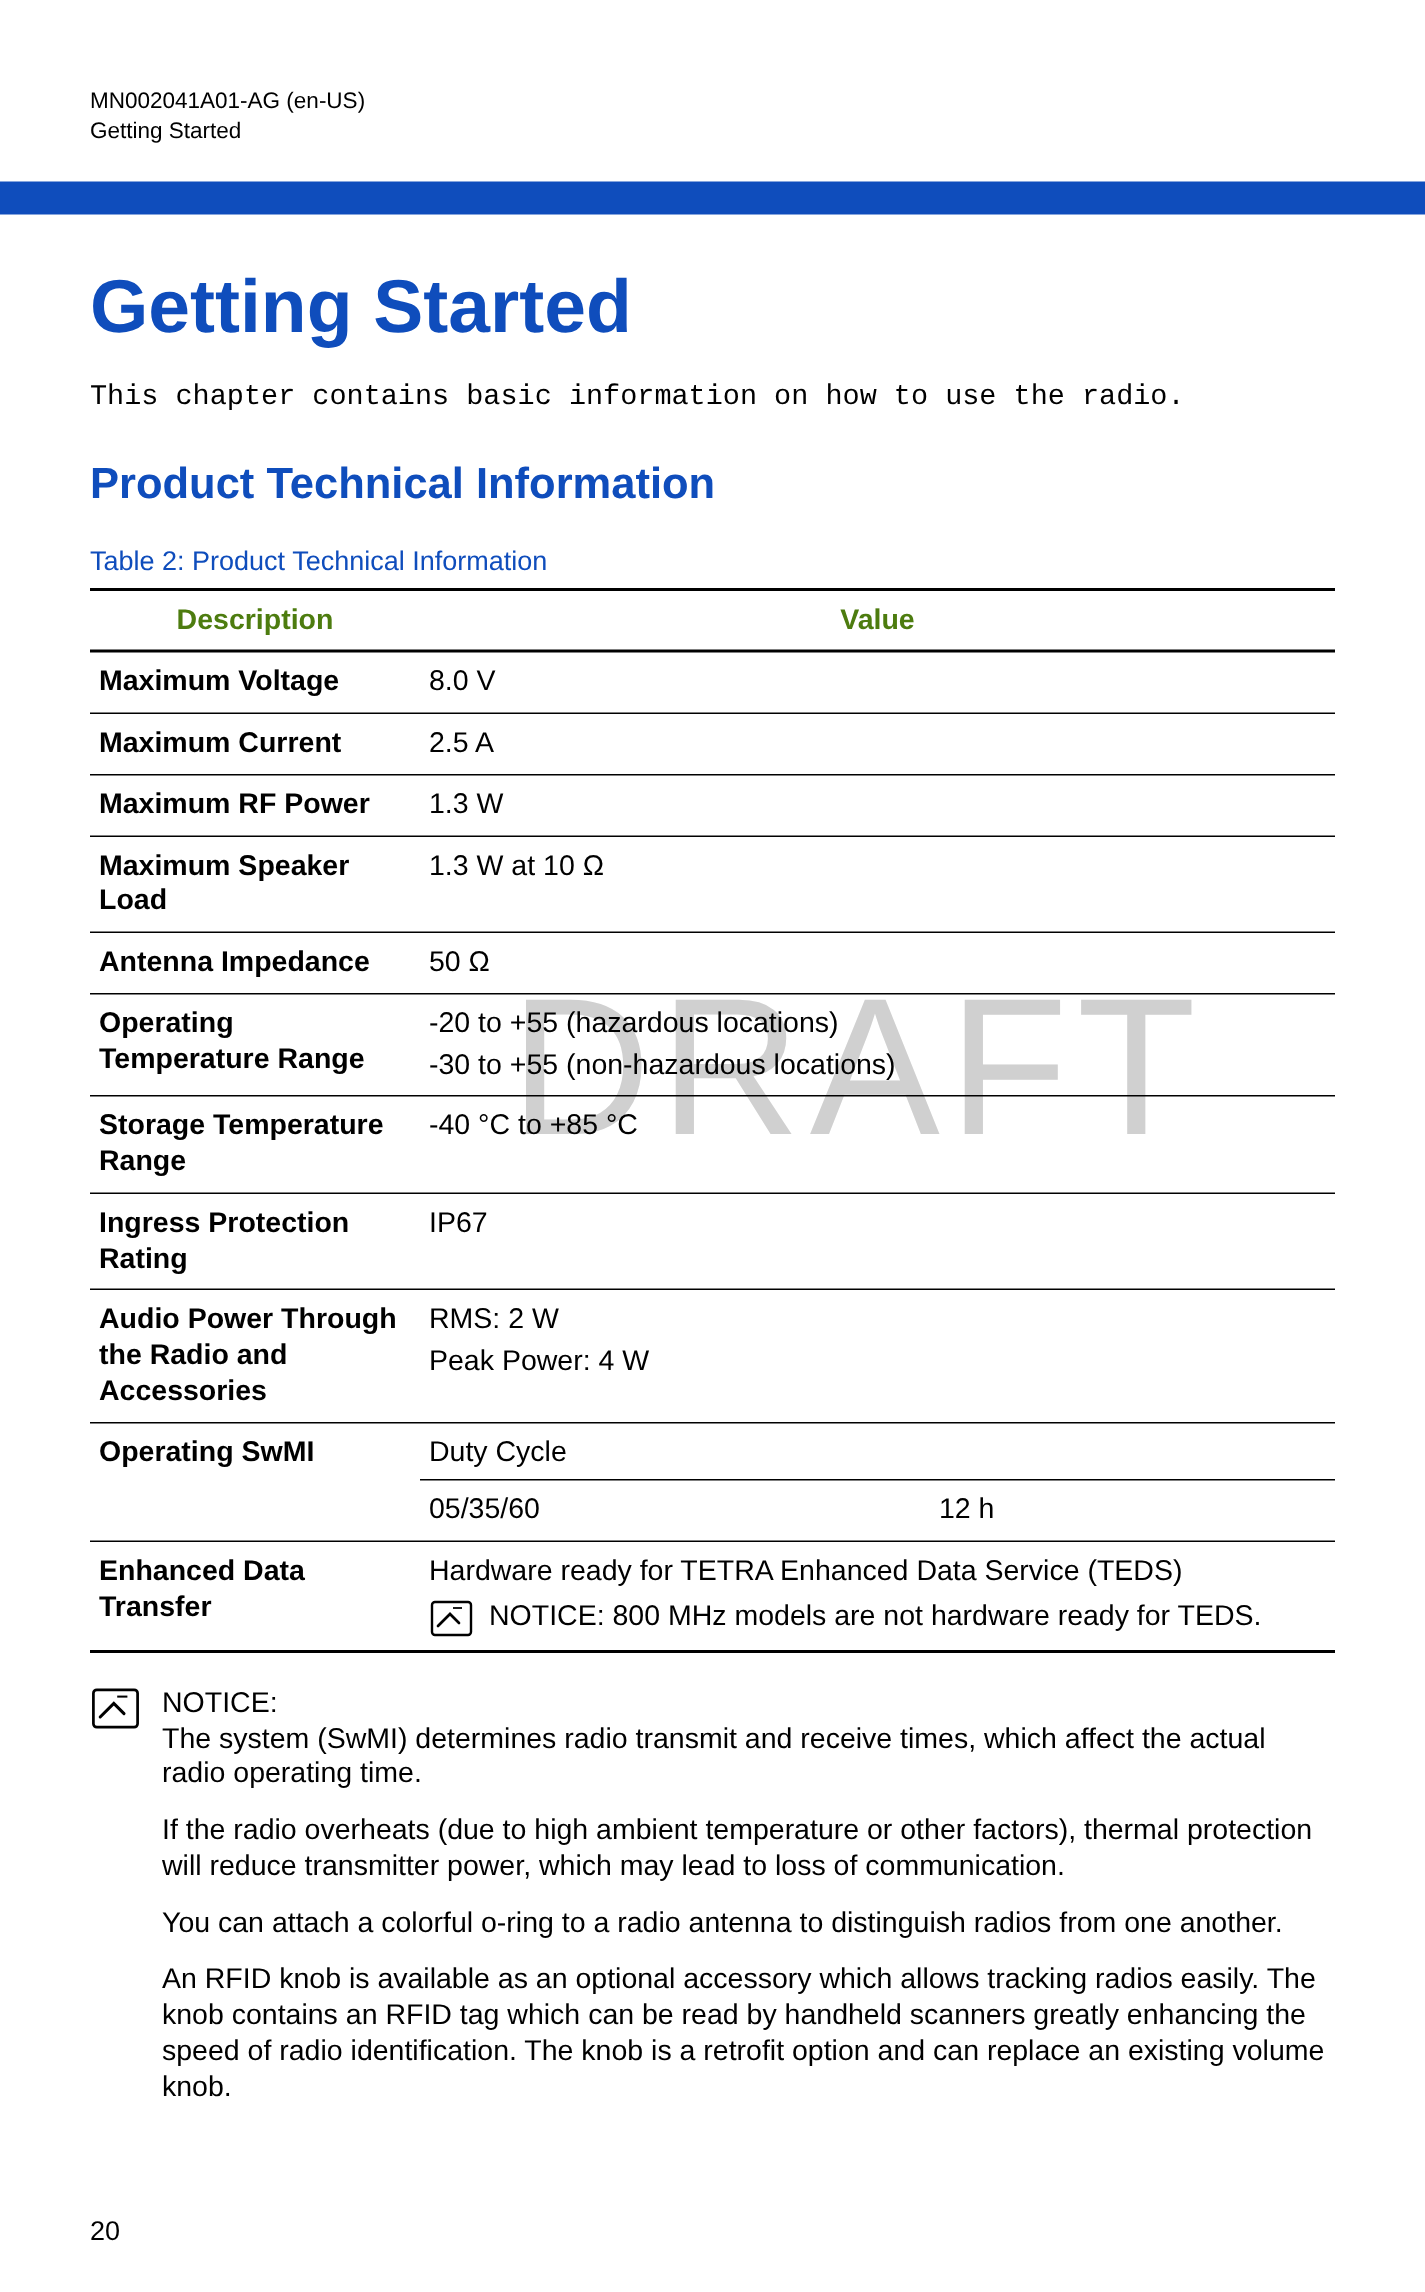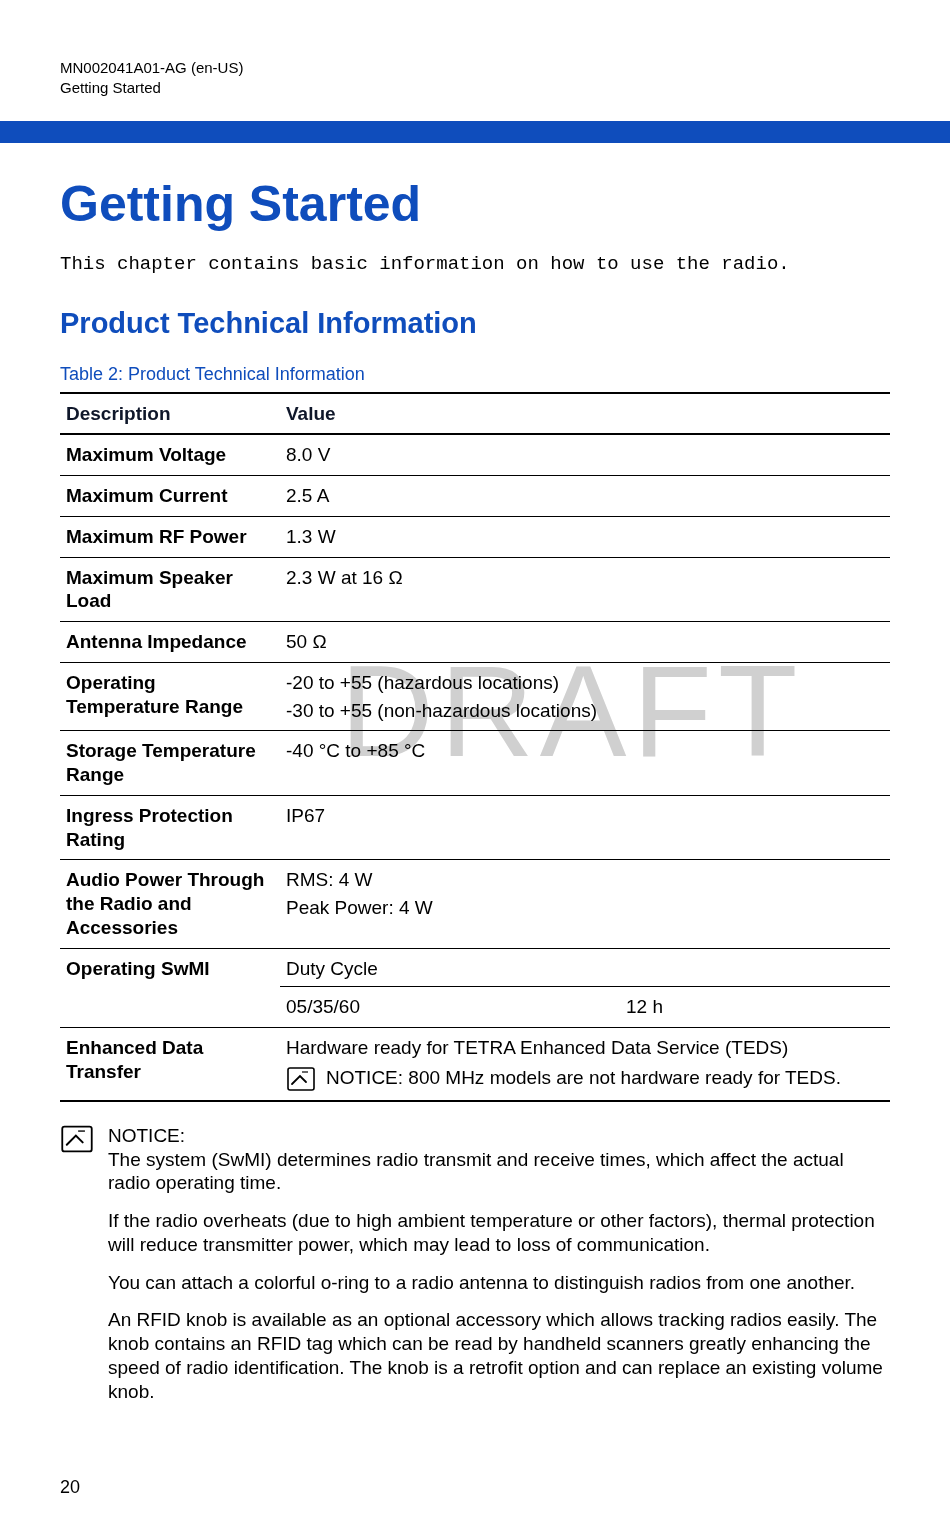--- a/index.html
+++ b/index.html
@@ -60,22 +60,22 @@
     font-size: 18px;
     color: #0f4dbc;
     margin-bottom: 6px;
   }
   table.spec {
     width: 100%;
     border-collapse: collapse;
     font-size: 19px;
   }
   table.spec thead th {
-    text-align: left;
-    color: #0f172a;
+    text-align: center;
+    color: #4d7c0f;
     font-weight: bold;
     padding: 8px 6px;
     border-top: 2px solid #000;
     border-bottom: 2px solid #000;
   }
   table.spec td {
     padding: 8px 6px;
     vertical-align: top;
     border-bottom: 1px solid #000;
   }
@@ -174,21 +174,21 @@
       <tr>
         <td class="desc">Maximum Current</td>
         <td>2.5 A</td>
       </tr>
       <tr>
         <td class="desc">Maximum RF Power</td>
         <td>1.3 W</td>
       </tr>
       <tr>
         <td class="desc">Maximum Speaker Load</td>
-        <td>2.3 W at 16 Ω</td>
+        <td>1.3 W at 10 Ω</td>
       </tr>
       <tr>
         <td class="desc">Antenna Impedance</td>
         <td>50 Ω</td>
       </tr>
       <tr>
         <td class="desc">Operating Temperature Range</td>
         <td class="multiline">
           <span>-20 to +55 (hazardous locations)</span>
           <span>-30 to +55 (non-hazardous locations)</span>
@@ -198,21 +198,21 @@
         <td class="desc">Storage Temperature Range</td>
         <td>-40 °C to +85 °C</td>
       </tr>
       <tr>
         <td class="desc">Ingress Protection Rating</td>
         <td>IP67</td>
       </tr>
       <tr>
         <td class="desc">Audio Power Through the Radio and Accessories</td>
         <td class="multiline">
-          <span>RMS: 4 W</span>
+          <span>RMS: 2 W</span>
           <span>Peak Power: 4 W</span>
         </td>
       </tr>
       <tr>
         <td class="desc">Operating SwMI</td>
         <td>
           <span>Duty Cycle</span>
           <div class="inner-row">
             <div class="inner-left">05/35/60</div>
             <div class="inner-right">12 h</div>

